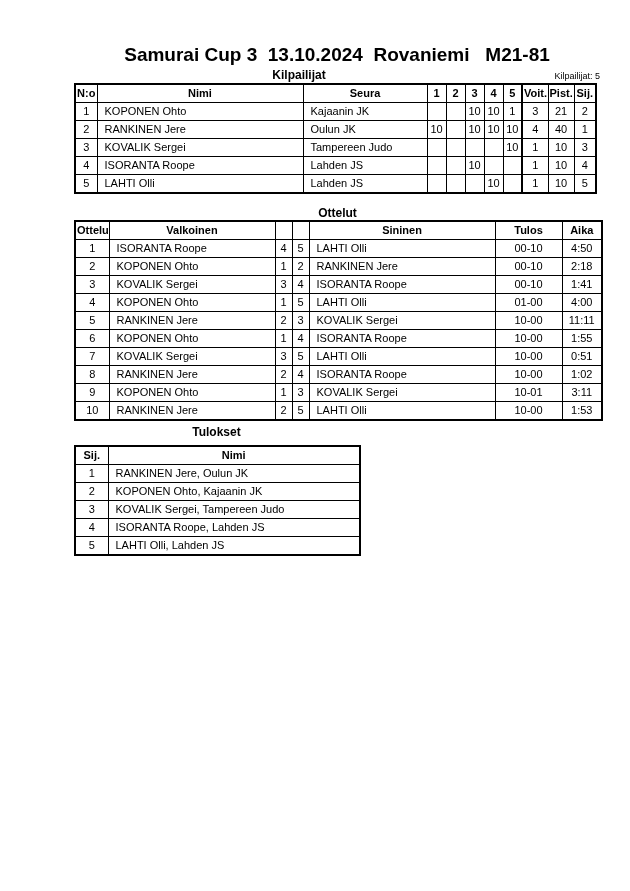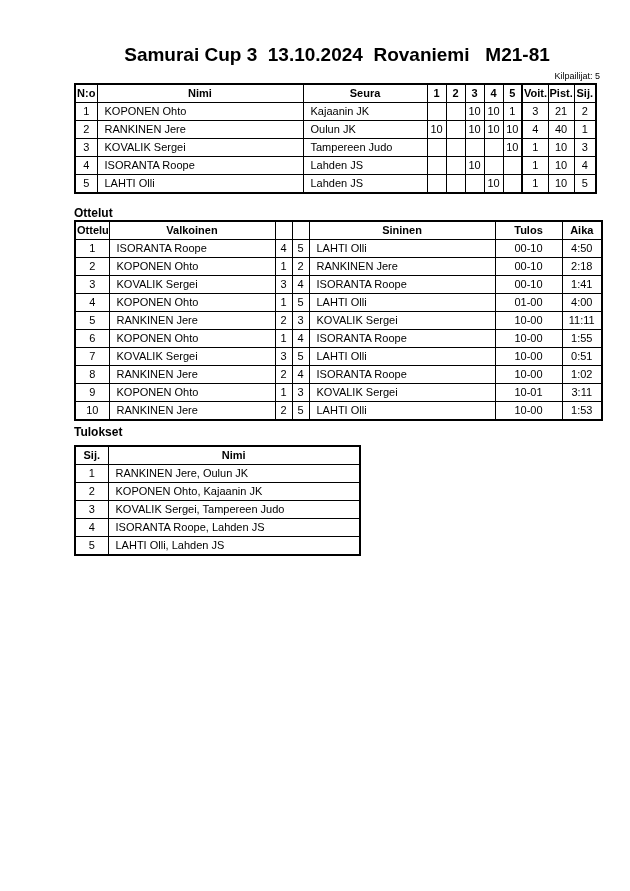--- a/index.html
+++ b/index.html
@@ -29,34 +29,35 @@
     border: 1px solid #000; height: 17px; line-height: 17px;
     padding: 0 2px; font-size: 11px; white-space: nowrap; overflow: hidden;
   }
   th { font-weight: bold; padding: 0 1px; }
   .c { text-align: center; }
   .l { text-align: left; padding-left: 7px; }
   .thick-l { border-left: 2px solid #000; }
 
   .competitors-table { width: 521px; margin-top: 0; }
 
-  .section-title { font-size: 12px; font-weight: bold; margin: 0; text-align: left; }
+  .section-title { font-size: 12px; font-weight: bold; margin: 0; text-align: center; }
   .matches-title { width: 527px; margin-left: 30px; margin-top: 12px; }
   .matches-table { width: 527px; }
   .results-title { width: 285px; margin-left: 30px; margin-top: 4px; }
   .results-table { width: 285px; margin-top: 6px; }
 </style>
 </head>
 <body>
 
 <div class="page">
 
   <div class="title">Samurai Cup 3  13.10.2024  Rovaniemi   M21-81</div>
 
   <div class="subheader">
+    <div class="competitors-label">Kilpailijat</div>
     <div class="competitors-count">Kilpailijat: 5</div>
   </div>
 
   <table class="competitors-table">
     <colgroup>
       <col style="width:22px">
         <col style="width:206px">
         <col style="width:124px">
       <col style="width:19px">
         <col style="width:19px">

